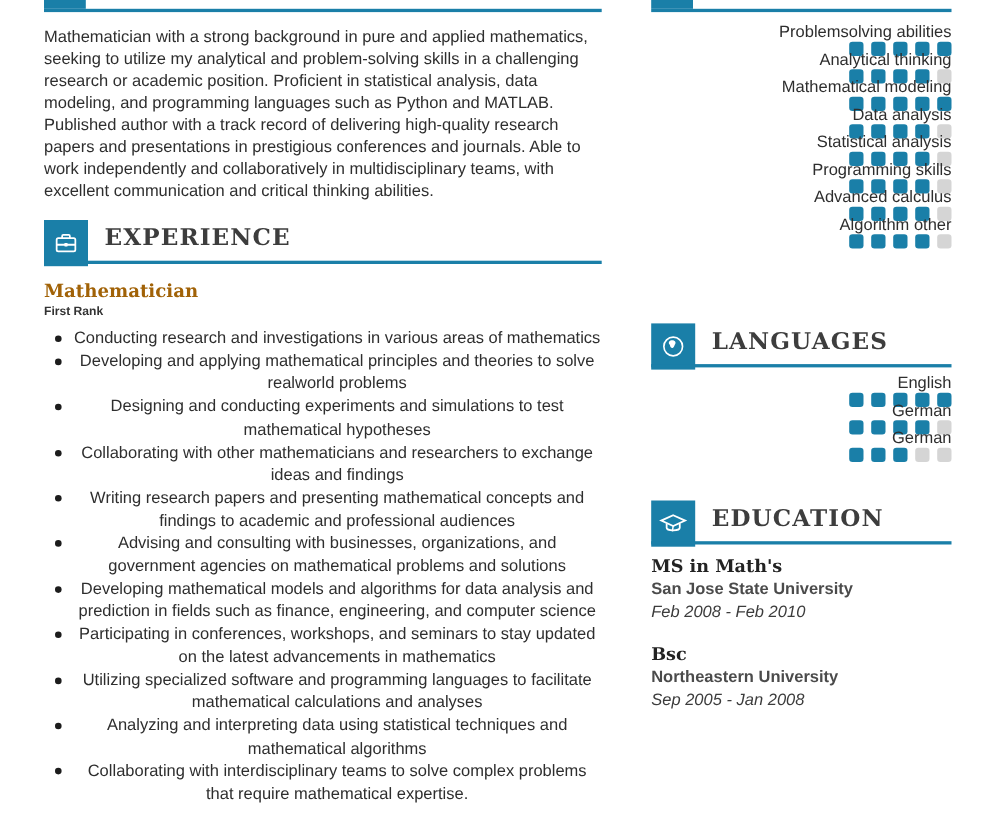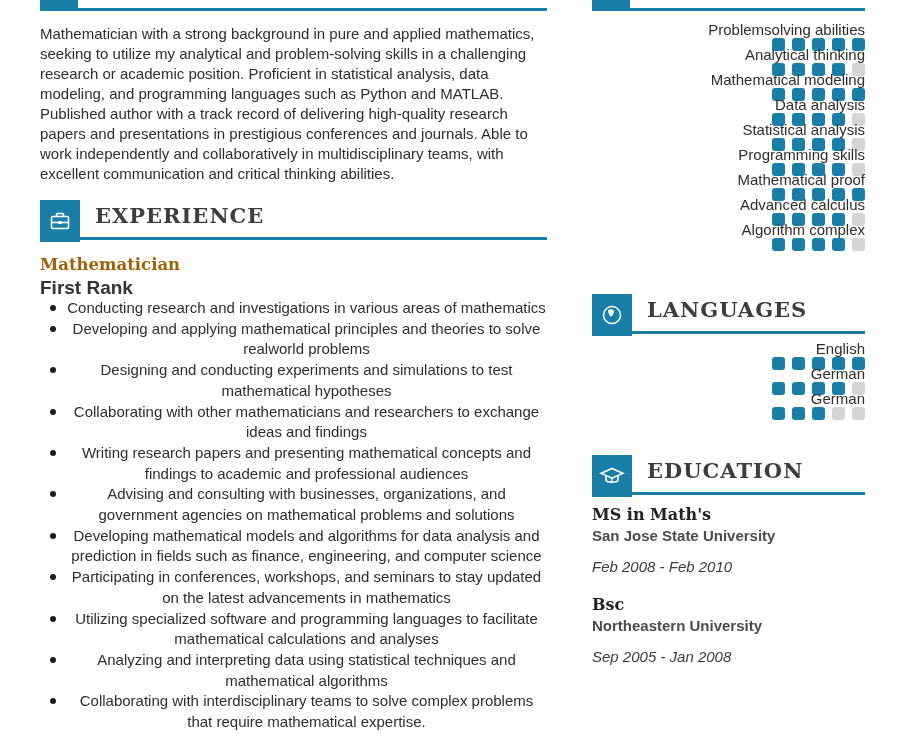--- a/index.html
+++ b/index.html
@@ -23,21 +23,21 @@
   .sec-header .sec-title { position:absolute; left:55px; top:3px;
       font-family:"DejaVu Serif", serif; font-weight:bold; font-size:21px;
       letter-spacing:1px; color:#3d3d3d; }
 
   .summary { position:absolute; left:0; top:24px; width:100%;
       font-size:15px; line-height:20px; color:#2e2e2e; }
 
   .job-title { position:absolute; left:0; top:255px;
       font-family:"DejaVu Serif", serif; font-weight:bold; font-size:16.5px; color:#a16207; }
   .job-rank  { position:absolute; left:0; top:277px;
-      font-weight:bold; font-size:19px; color:#333; }
+      font-weight:bold; font-size:11px; color:#333; }
 
   .bullets { position:absolute; left:0; top:298px; width:100%; list-style:none;text-align:center; }
   .bullets li { position:relative; padding-left:26px; font-size:15px;
       line-height:20.7px; color:#2e2e2e; }
   .bullets li .dot { position:absolute; left:10px; top:7px; width:6px; height:6px;
       border-radius:50%; background:#1c1c1c; }
 
   
   .rate-list { position:absolute; left:0; width:100%; }
   .rate-row { display:flex; align-items:flex-end; justify-content:space-between; height:25px;flex-direction:column; }
@@ -45,21 +45,21 @@
   .rate-squares { display:flex; gap:7px; }
   .sq { width:13px; height:13px; border-radius:3px; background:var(--empty); }
   .sq.filled { background:var(--accent); }
 
   
   .edu-list { position:absolute; left:0; top:505px; width:100%; }
   .edu-entry { margin-bottom:17px; }
   .edu-degree { font-family:"DejaVu Serif", serif; font-weight:bold;
       font-size:16px; color:#222; line-height:20px; }
   .edu-school { font-weight:bold; font-size:15px; color:#4b4b4b; line-height:21px; }
-  .edu-dates  { font-style:italic; font-size:15px; color:#3c3c3c; line-height:22px; margin-top:10px; }
+  .edu-dates  { font-style:italic; font-size:15px; color:#3c3c3c; line-height:22px; margin-top:0; }
 
   :root { --accent:#1a7fa8; --empty:#d5d5d5; }
 </style>
 </head>
 <body>
 
 <div class="page">
 
   <div class="col-left">
 
@@ -163,41 +163,31 @@
           <span class="rlabel">Programming skills</span>
           <div class="rate-squares">
             <span class="sq filled"></span>
             <span class="sq filled"></span>
             <span class="sq filled"></span>
             <span class="sq filled"></span>
             <span class="sq"></span>
           </div>
         </div>
         <div class="rate-row">
-          <span class="rlabel">Mathematical proof</span>
-          <div class="rate-squares">
-            <span class="sq filled"></span>
-            <span class="sq filled"></span>
-            <span class="sq filled"></span>
-            <span class="sq filled"></span>
-            <span class="sq filled"></span>
-          </div>
-        </div>
-        <div class="rate-row">
           <span class="rlabel">Advanced calculus</span>
           <div class="rate-squares">
             <span class="sq filled"></span>
             <span class="sq filled"></span>
             <span class="sq filled"></span>
             <span class="sq filled"></span>
             <span class="sq"></span>
           </div>
         </div>
         <div class="rate-row">
-          <span class="rlabel">Algorithm complex</span>
+          <span class="rlabel">Algorithm other</span>
           <div class="rate-squares">
             <span class="sq filled"></span>
             <span class="sq filled"></span>
             <span class="sq filled"></span>
             <span class="sq filled"></span>
             <span class="sq"></span>
           </div>
         </div>
       </div>
 

